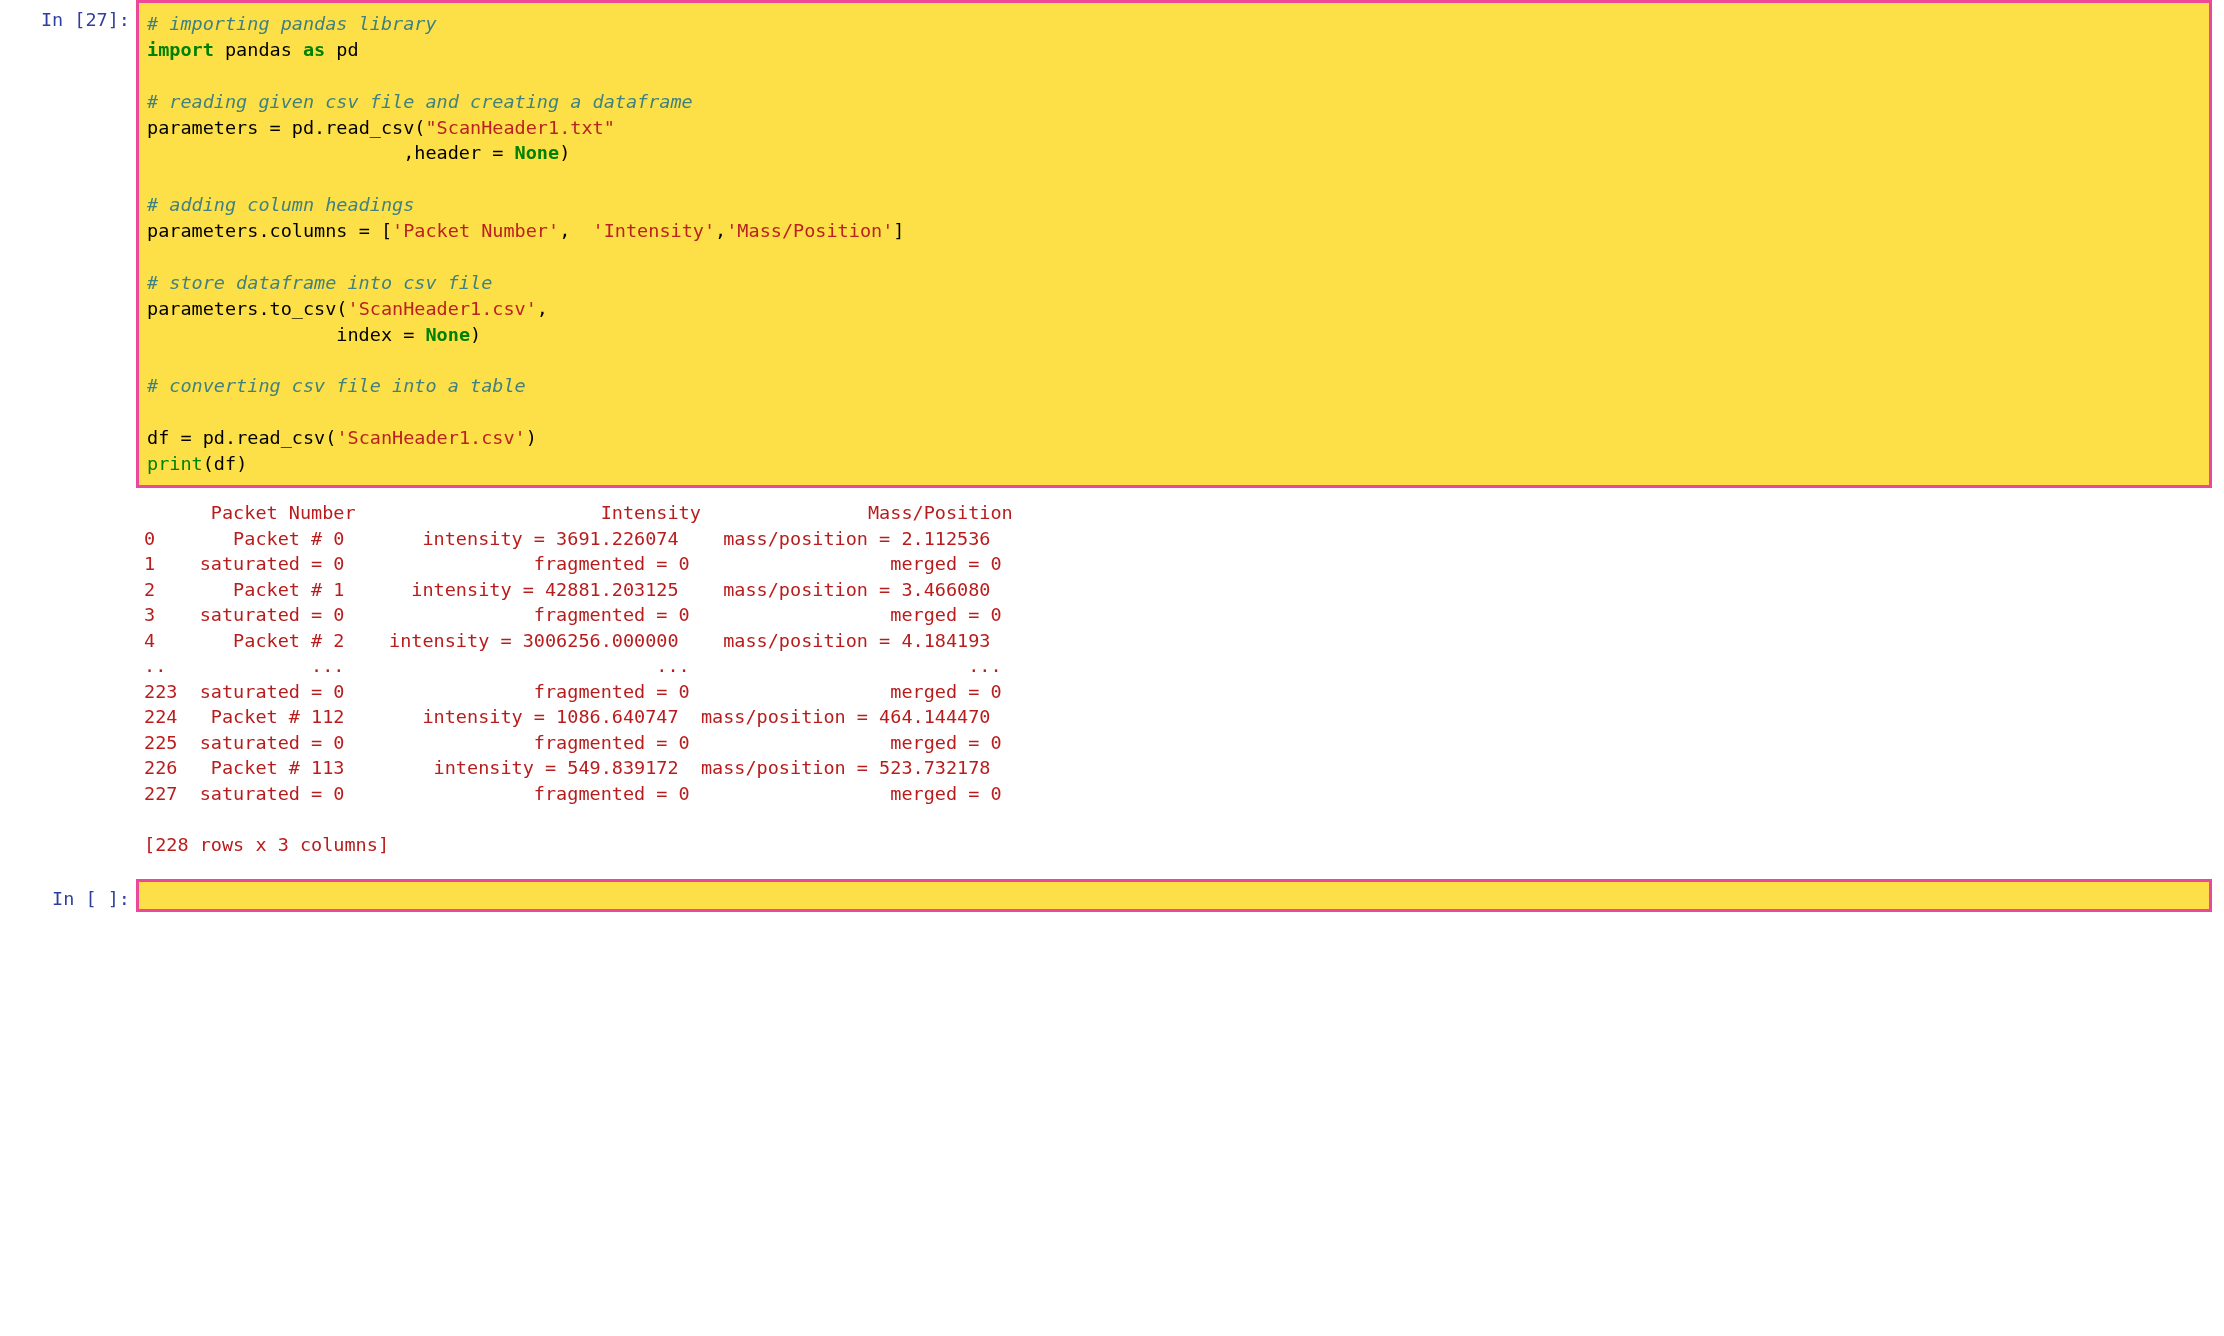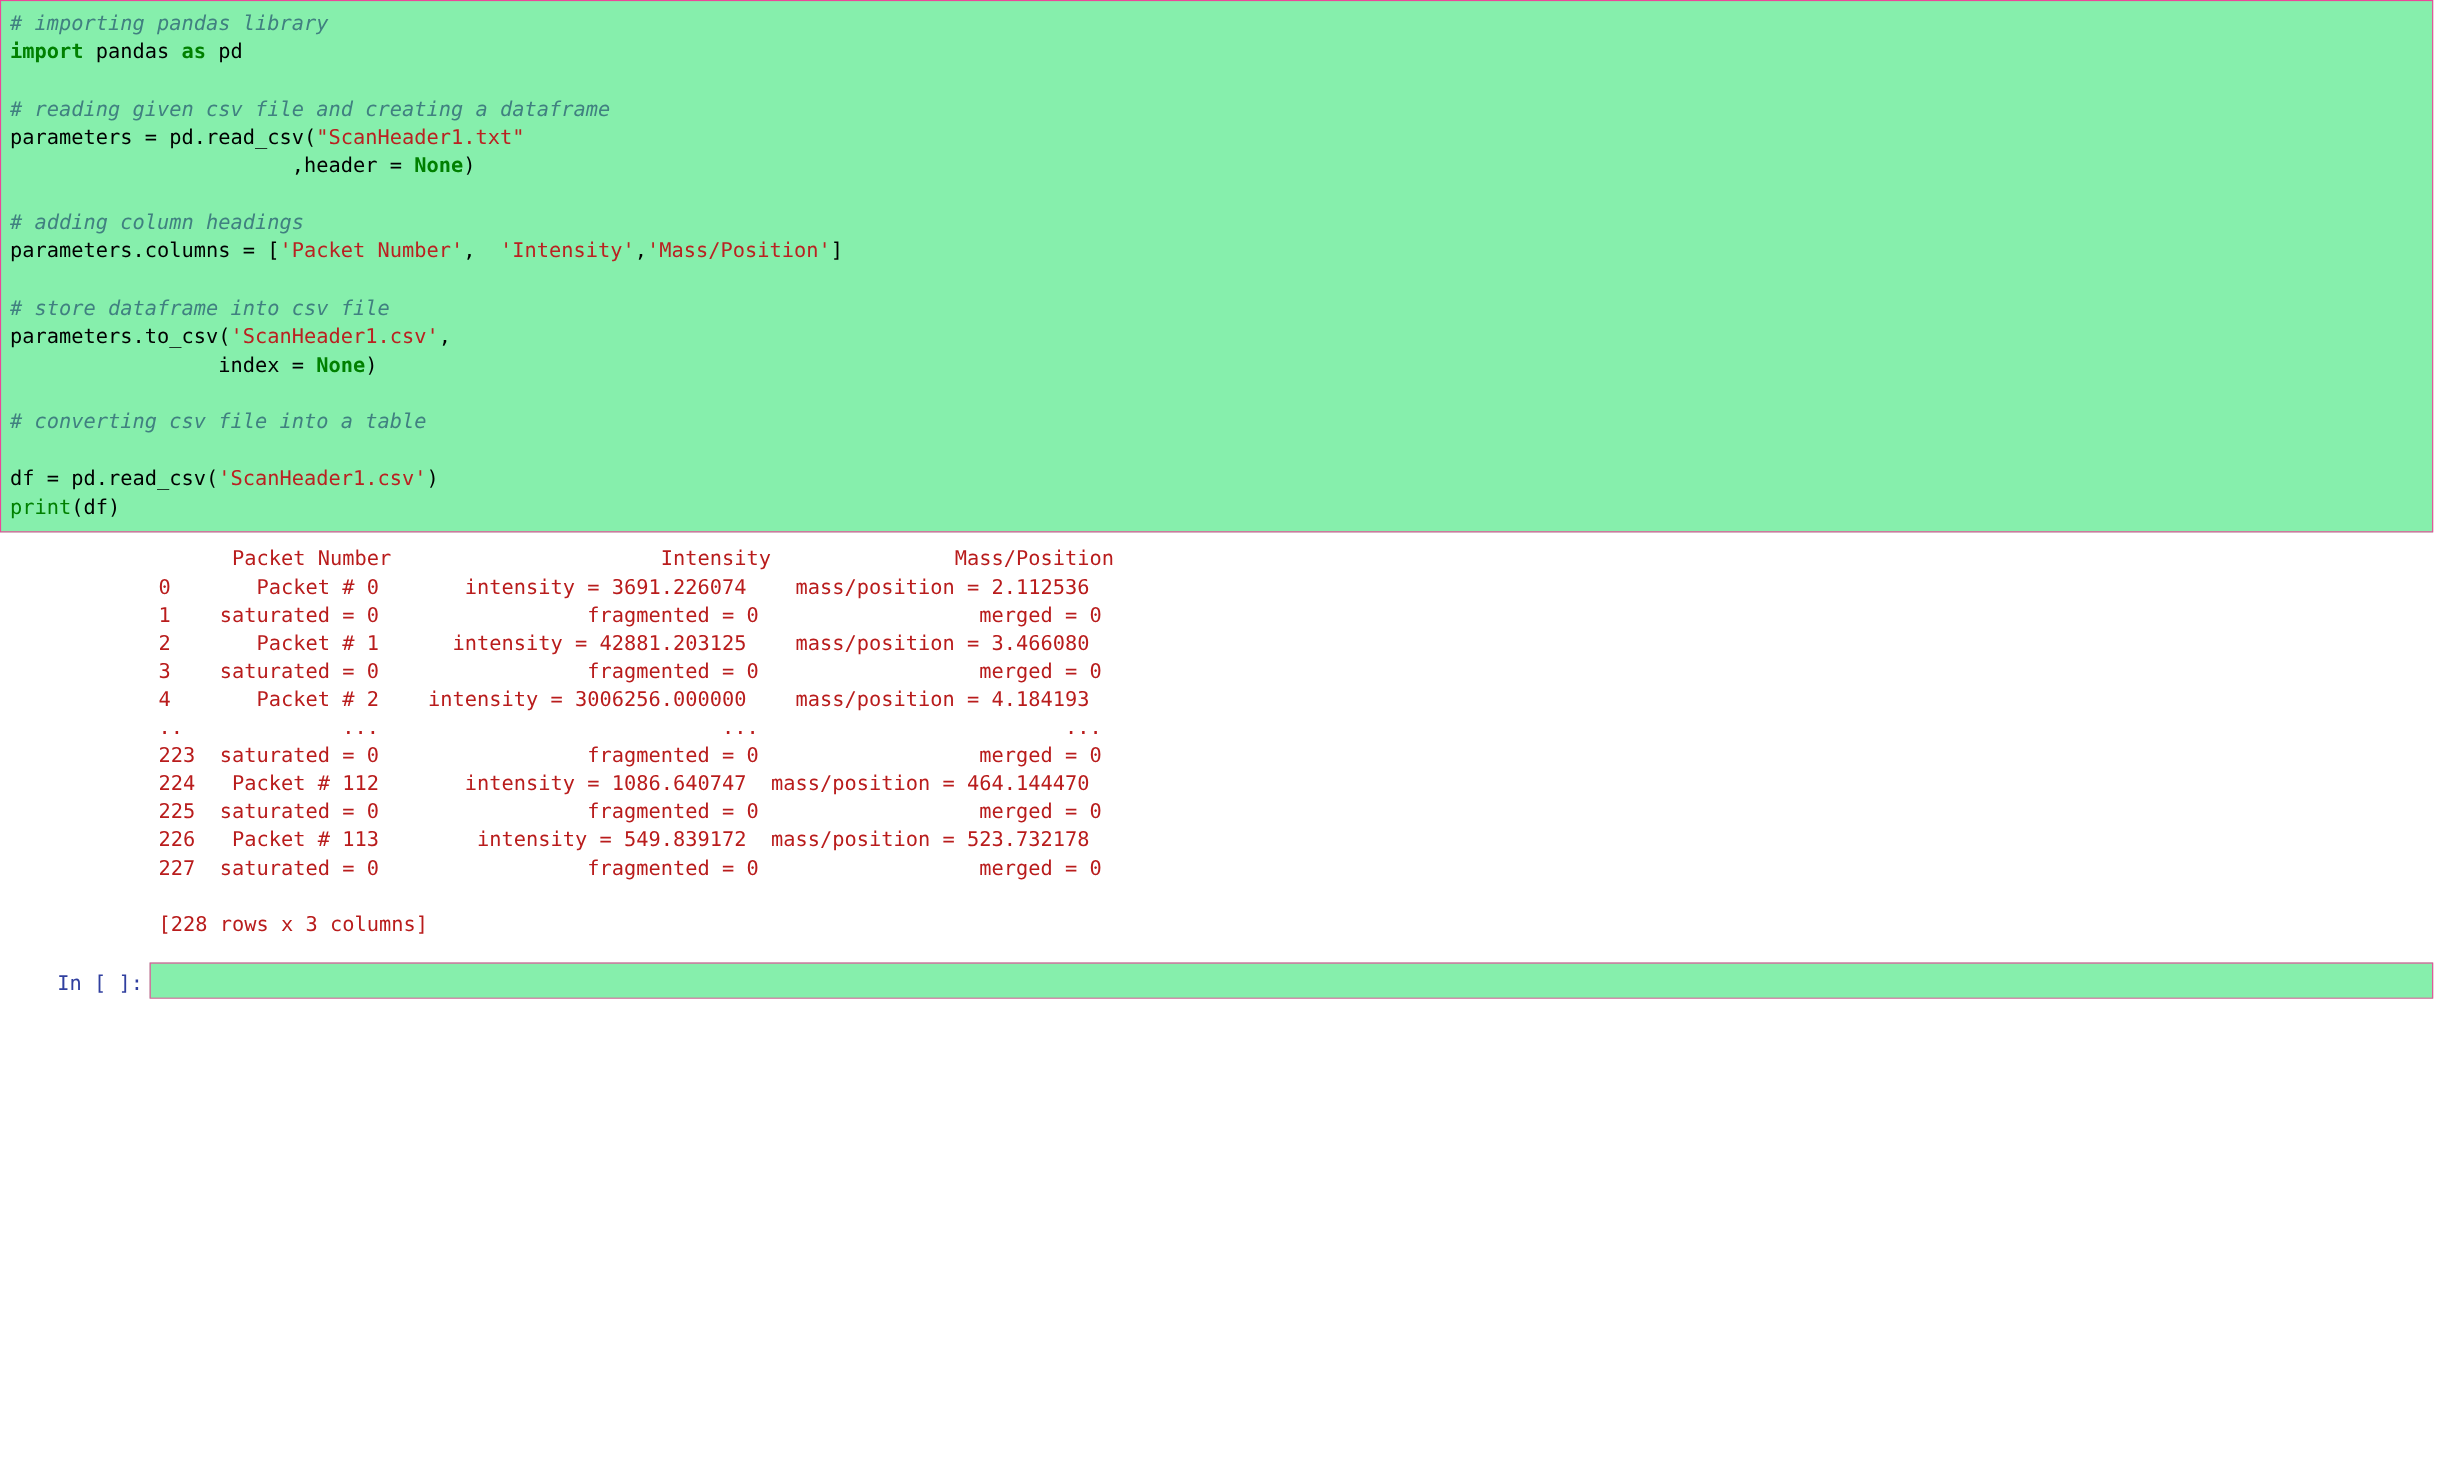--- a/index.html
+++ b/index.html
@@ -26,22 +26,22 @@
   padding: 8px 6px 0 0;
   font-family: monospace;
   color: #303F9F;
 }
 .prompt-area .prompt-in {
   color: #303F9F;
   font-weight: normal;
 }
 .input-area {
   flex: 1;
-  border: 1px solid #ec4899;
-  background: #86efac;
+  border: 3px solid #ec4899;
+  background: #fde047;
   padding: 8px 8px;
   margin-right: 12px;
 }
 .code {
   font-family: "DejaVu Sans Mono", "Menlo", "Monaco", "Consolas", monospace;
   white-space: pre;
   font-size: 18.5px;
   line-height: 1.4;
 }
 .c-comment { color: #408080; font-style: italic; }
@@ -73,20 +73,23 @@
   min-height: 32px;
   padding: 4px 6px;
 }
 </style>
 </head>
 <body>
 
 <div class="notebook-container">
 
   <div class="cell">
+    <div class="prompt-area">
+      <span class="prompt-in">In [27]:</span>
+    </div>
     <div class="input-area">
         <div class="code"><span class="c-comment"># importing pandas library</span>
 <span class="c-keyword">import</span><span class="c-name"> pandas </span><span class="c-keyword">as</span><span class="c-name"> pd</span>
 
 <span class="c-comment"># reading given csv file and creating a dataframe</span>
 <span class="c-name">parameters </span><span class="c-operator">=</span><span class="c-name"> pd</span><span class="c-operator">.</span><span class="c-name">read_csv</span><span class="c-operator">(</span><span class="c-string">"ScanHeader1.txt"</span>
 <span class="c-name">                       ,header </span><span class="c-operator">=</span><span class="c-name"> </span><span class="c-none">None</span><span class="c-operator">)</span>
 
 <span class="c-comment"># adding column headings</span>
 <span class="c-name">parameters</span><span class="c-operator">.</span><span class="c-name">columns </span><span class="c-operator">=</span><span class="c-operator"> [</span><span class="c-string">'Packet Number'</span><span class="c-operator">,  </span><span class="c-string">'Intensity'</span><span class="c-operator">,</span><span class="c-string">'Mass/Position'</span><span class="c-operator">]</span>

